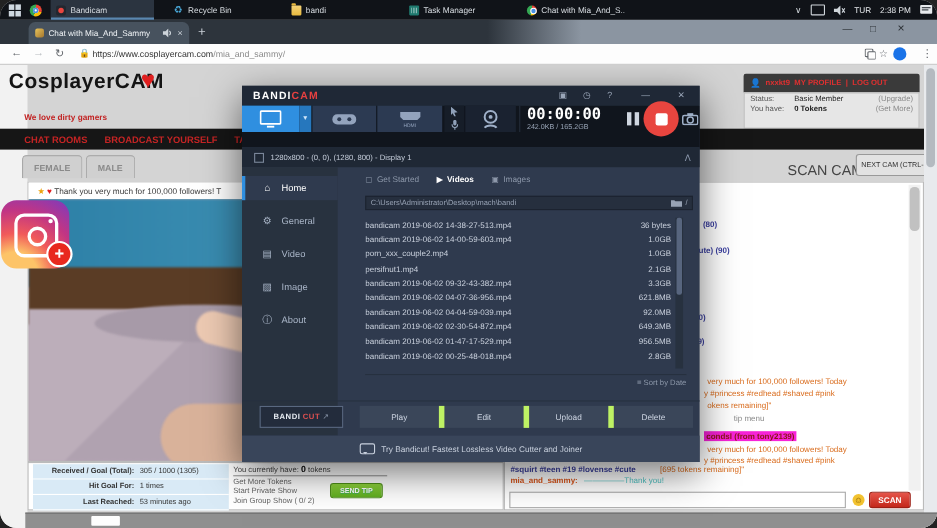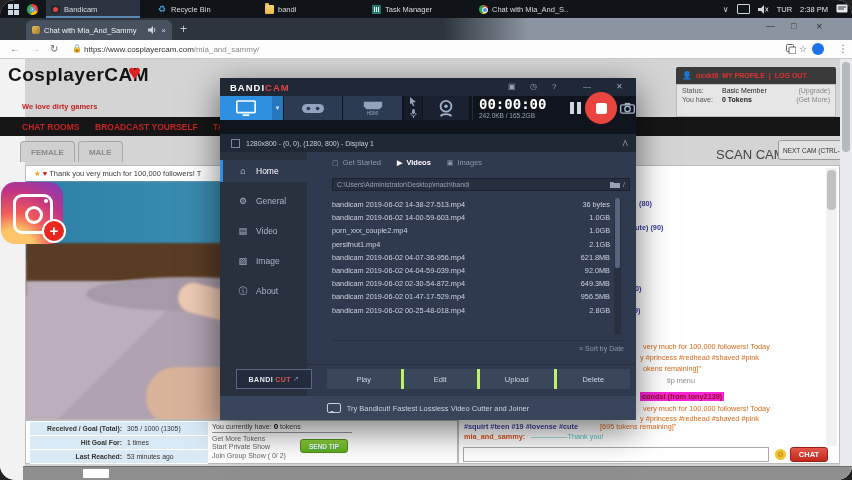--- a/index.html
+++ b/index.html
@@ -156,21 +156,21 @@
   .file-name{flex:1;font-size:7.3px;color:#ccd3df;white-space:nowrap;overflow:hidden;}
   .file-size{width:52px;text-align:right;font-size:7.3px;color:#ccd3df;}
   #bc-listscroll{position:absolute;left:394px;top:120px;width:7px;height:137px;background:#27313f;}
   #bc-listscroll .thumb{position:absolute;left:1px;top:0;width:5px;height:70px;background:#57657e;border-radius:2px;}
   #bc-sort{position:absolute;left:112px;top:262px;width:292px;text-align:right;font-size:7px;color:#8d98aa;border-top:1px solid #26303f;padding-top:4px;}
   #bc-btnrow{position:absolute;left:0;top:286px;width:416px;height:28px;border-top:1px solid #26303f;}
   #bandicut{position:absolute;left:16px;top:4px;width:76px;height:20px;border:1px solid #596880;background:#232c3c;box-sizing:border-box;display:flex;align-items:center;justify-content:center;gap:2px;font-size:7px;font-weight:bold;letter-spacing:0.5px;color:#e6ebf2;}
   #bandicut .red{color:#e05050;}
   #bandicut .arr{color:#8c99ad;font-weight:normal;}
   #bc-actions{position:absolute;left:107px;top:4px;width:303px;height:20px;display:flex;background:#3a4659;}
-  .bc-action{flex:1;display:flex;align-items:center;justify-content:center;font-size:7.5px;color:#cdd5e2;border-right:3px solid #bef264;}
+  .bc-action{flex:1;display:flex;align-items:center;justify-content:center;font-size:7.5px;color:#cdd5e2;border-right:5px solid #bef264;}
   .bc-action:last-child{border-right:none;}
   #bc-footer{position:absolute;left:0;top:318px;width:416px;height:24px;background:#39455a;display:flex;align-items:center;justify-content:center;gap:6px;font-size:7.5px;color:#c9d1de;}
   .bubble{width:12px;height:8px;border:1px solid #c9d1de;border-radius:2px;position:relative;}
   .bubble::after{content:"";position:absolute;left:2px;bottom:-3px;border:2px solid transparent;border-top-color:#c9d1de;}
 </style>
 </head>
 <body>
 
 <div id="stage">
 
@@ -403,21 +403,21 @@
 
         <div class="chat-line c-name" style="position: absolute; top: 266px; left: 5px;">mia_and_sammy:</div>
 
         <div class="chat-line c-teal" style="position: absolute; top: 266px; left: 72px;">—————Thank you!</div>
       </div>
     <div id="chatscroll">
         <div class="thumb"></div>
       </div>
     <input id="chatinput" style="">
     <div id="chat-emoji">☺</div>
-    <div id="sendbtn">CHAT</div>
+    <div id="sendbtn">SCAN</div>
   </div>
 
   <div id="vscroll" class="abs">
       <div class="thumb"></div>
     </div>
   <div id="hscroll" class="abs">
       <div class="thumb"></div>
     </div>
 
   <div id="bandicam" class="abs">
@@ -570,20 +570,24 @@
           <div class="file-row">
             <span class="file-name">porn_xxx_couple2.mp4</span>
             <span class="file-size">1.0GB</span>
           </div>
 
           <div class="file-row">
             <span class="file-name">persifnut1.mp4</span>
             <span class="file-size">2.1GB</span>
           </div>
 
+          <div class="file-row">
+            <span class="file-name">bandicam 2019-06-02 09-32-43-382.mp4</span>
+            <span class="file-size">3.3GB</span>
+          </div>
 
           <div class="file-row">
             <span class="file-name">bandicam 2019-06-02 04-07-36-956.mp4</span>
             <span class="file-size">621.8MB</span>
           </div>
 
           <div class="file-row">
             <span class="file-name">bandicam 2019-06-02 04-04-59-039.mp4</span>
             <span class="file-size">92.0MB</span>
           </div>

